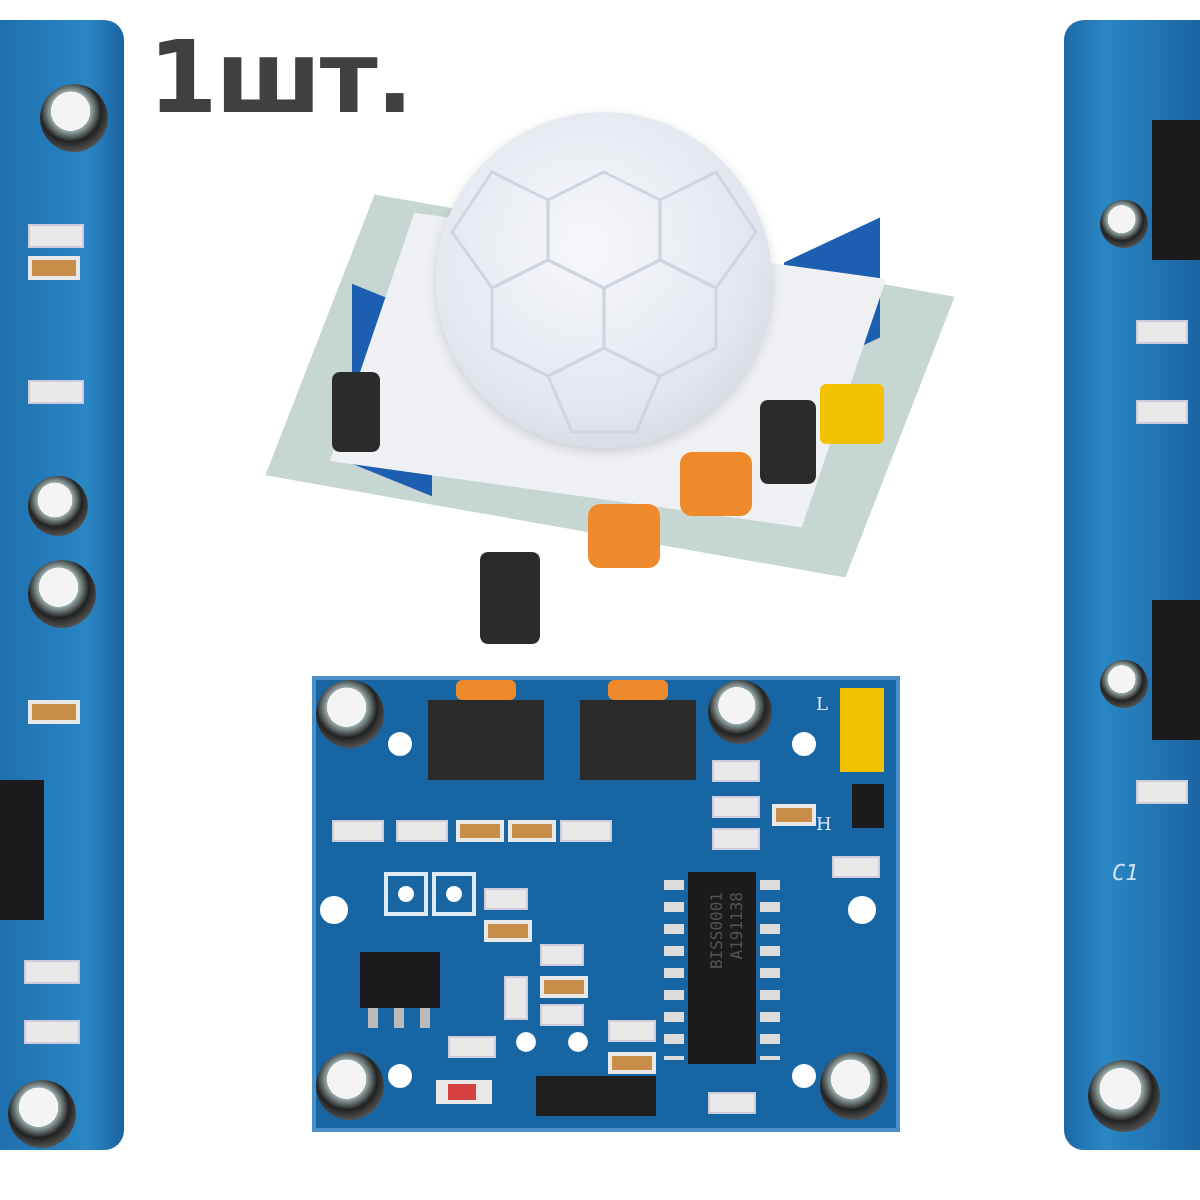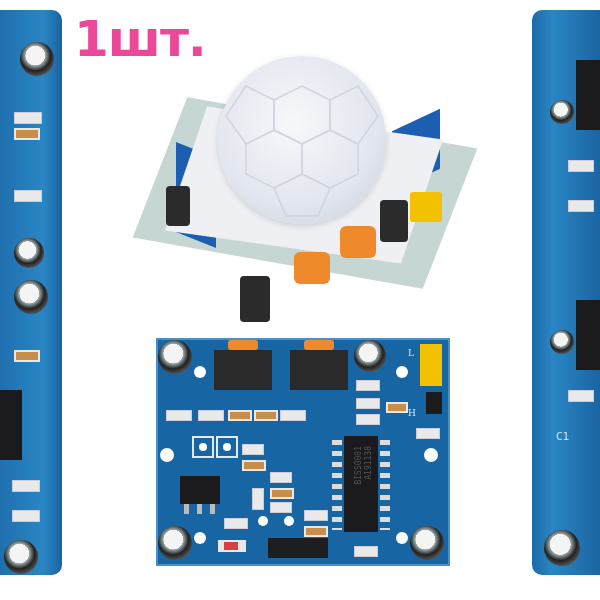--- a/index.html
+++ b/index.html
@@ -1,18 +1,18 @@
 <!DOCTYPE html>
 <html><head>
 <meta charset="utf-8">
 <style>
   html,body{margin:0;padding:0;background:#fff;}
   body{width:600px;height:600px;position:relative;overflow:hidden;font-family:"DejaVu Sans",sans-serif;}
   .abs{position:absolute;}
-  .qty{left:74px;top:14px;font-family:"DejaVu Sans",sans-serif;font-weight:bold;font-size:50px;color:#ec4899;letter-spacing:-1px;line-height:1;}
+  .qty{left:74px;top:14px;font-family:"DejaVu Sans",sans-serif;font-weight:bold;font-size:50px;color:#404040;letter-spacing:-1px;line-height:1;}
   .side-left{left:0;top:10px;width:62px;height:565px;background:linear-gradient(90deg,#1f6fae,#2a86c4 70%,#1a63a0);border-radius:0 10px 10px 0;}
   .side-right{left:532px;top:10px;width:68px;height:565px;background:linear-gradient(90deg,#1d6aa8,#2a86c4 30%,#1b64a2);border-radius:10px 0 0 10px;}
   .cap{border-radius:50%;background:radial-gradient(circle at 45% 40%,#f4f4f4 0 35%,#9aa 36%,#222 55%,#555 75%,#333);}
   .smd{background:#e9e9e9;border:1px solid #ccd;}
   .smd-o{background:#c98d4a;border:2px solid #e8e8e8;}
   .bottom-board{left:156px;top:338px;width:290px;height:224px;background:#1865a4;border:2px solid #4a8fc8;}
   .hole{border-radius:50%;background:#fff;}
   .chip{background:#1b1b1d;}
   .header-pin{background:#1e1e1e;}
   .pot{background:#2a2a2a;}
@@ -41,21 +41,21 @@
 </div>
 
 <div class="abs side-right">
   <div class="abs chip" style="left:44px;top:50px;width:24px;height:70px;"></div>
   <div class="abs cap" style="left:18px;top:90px;width:24px;height:24px;"></div>
   <div class="abs smd" style="left:36px;top:150px;width:24px;height:10px;"></div>
   <div class="abs smd" style="left:36px;top:190px;width:24px;height:10px;"></div>
   <div class="abs chip" style="left:44px;top:290px;width:24px;height:70px;"></div>
   <div class="abs cap" style="left:18px;top:320px;width:24px;height:24px;"></div>
   <div class="abs smd" style="left:36px;top:380px;width:24px;height:10px;"></div>
-  <div class="abs" style="left:24px;top:420px;color:#cfe3f5;font-size:11px;font-family:'DejaVu Sans Mono',monospace;">C1</div>
+  <div class="abs" style="left:24px;top:420px;color:#cfe3f5;font-size:11px;font-family:'DejaVu Sans Mono',monospace;font-style:italic;">C1</div>
   <div class="abs cap" style="left:12px;top:520px;width:36px;height:36px;"></div>
 </div>
 
 <div class="abs qty">1шт.</div>
 
 <div class="abs top-board"></div>
 <div class="abs" style="left:176px;top:150px;width:40px;height:90px;background:#1c5fb0;transform:skewY(22deg);"></div>
 <div class="abs" style="left:392px;top:120px;width:48px;height:60px;background:#1c5fb0;transform:skewY(-25deg);"></div>
 <div class="abs lens-base"></div>
 <div class="abs dome">

